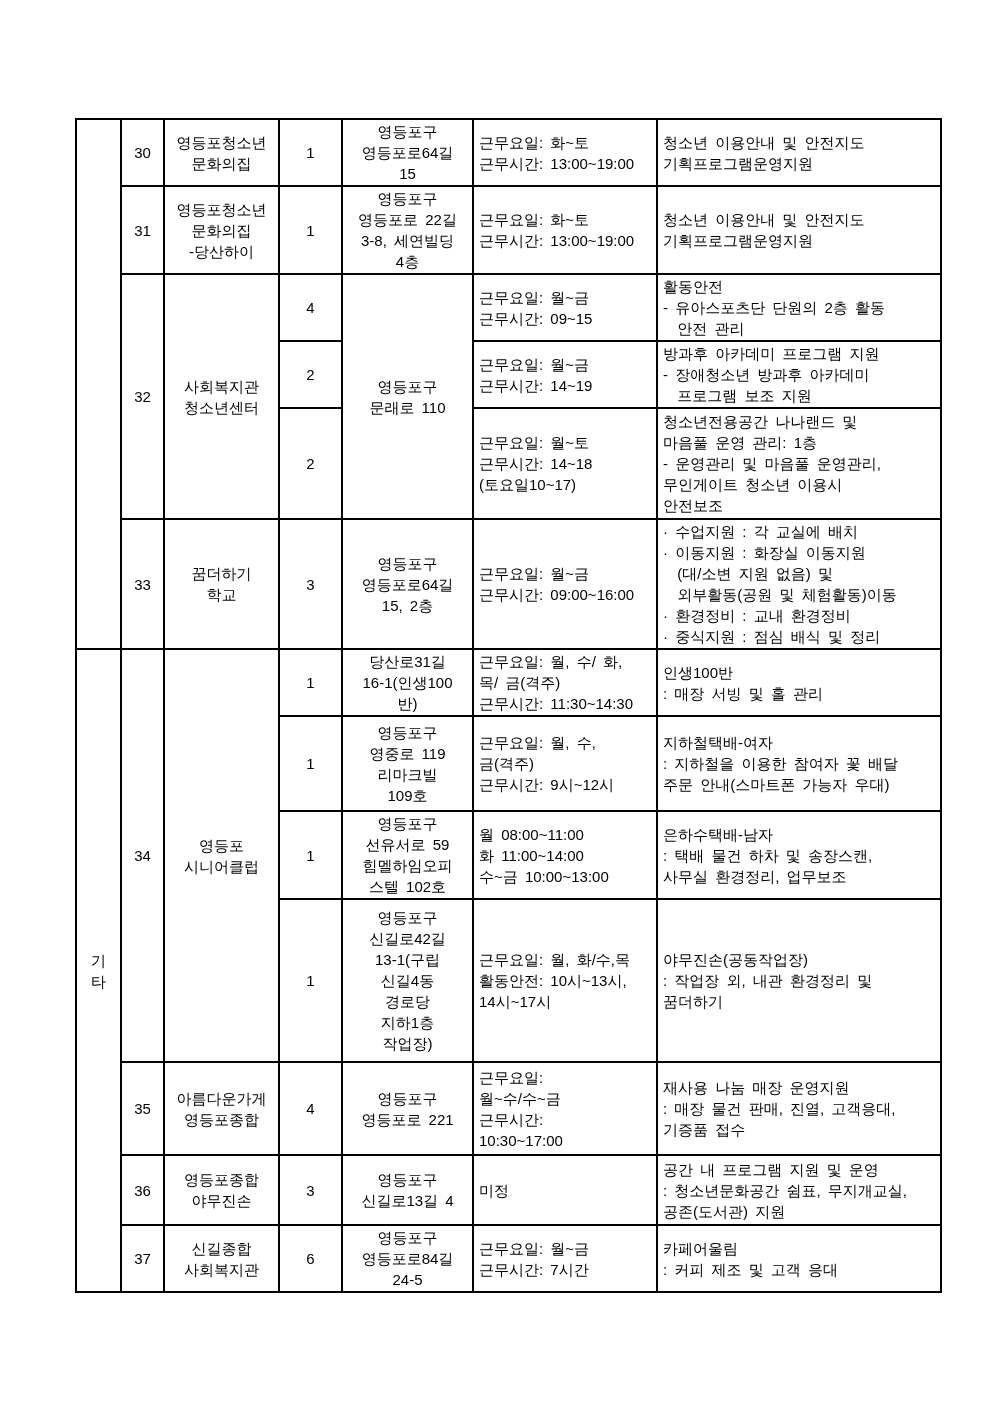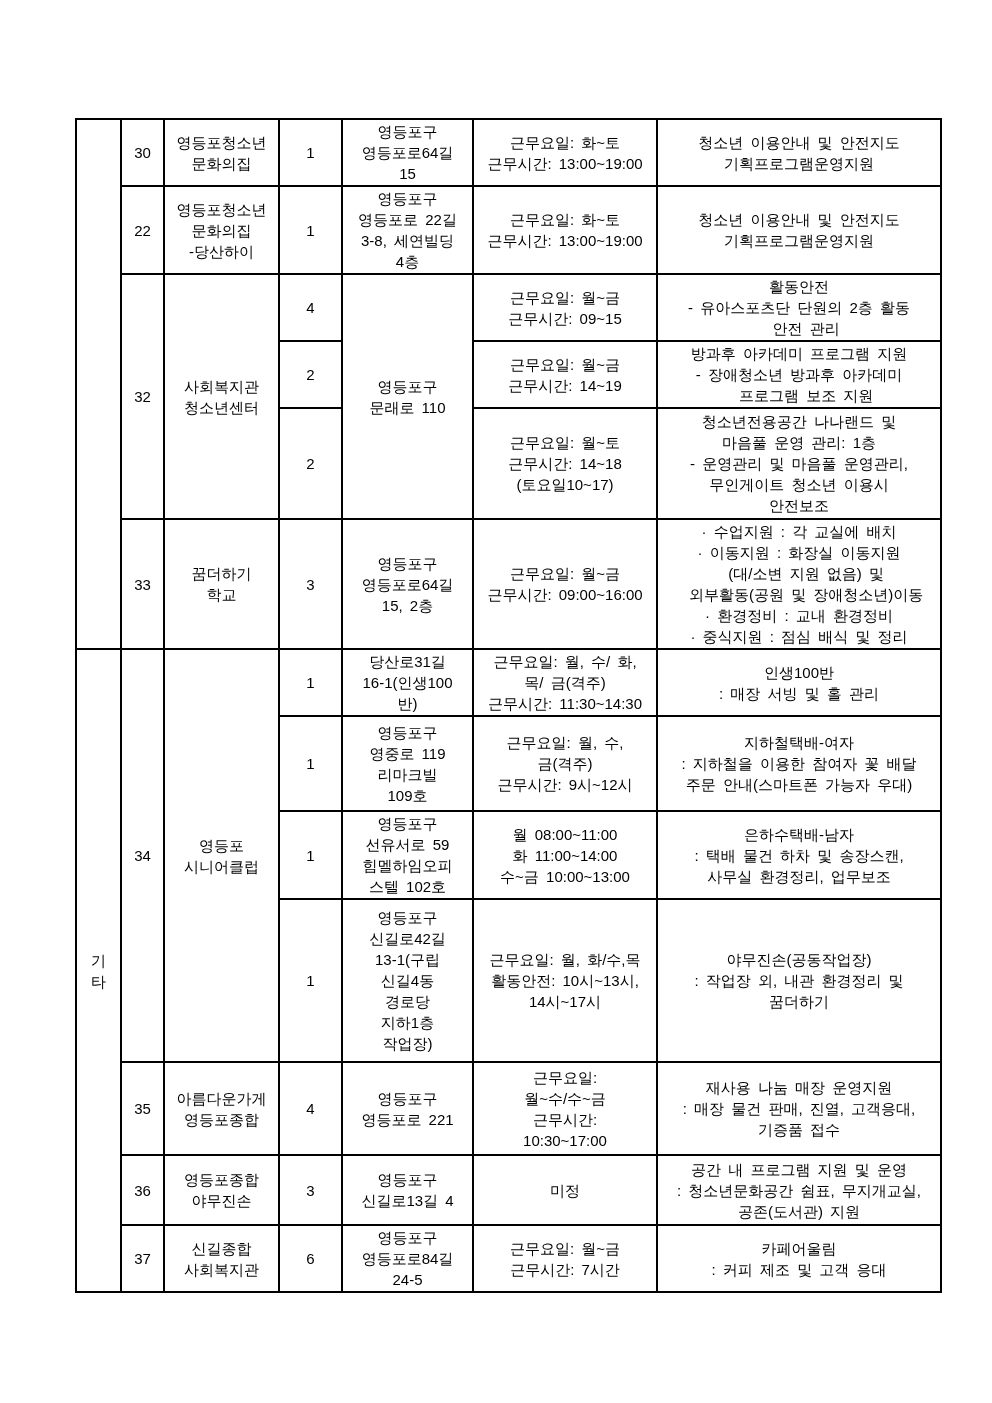--- a/index.html
+++ b/index.html
@@ -28,21 +28,21 @@
   }
   table.doc-table td {
     border: 2px solid #000000;
     padding: 1px 5px;
     vertical-align: middle;
     white-space: pre-wrap;
     overflow: hidden;
     box-sizing: border-box;
   }
   td.c-center { text-align: center; }
-  td.c-left   { text-align: center; }
+  td.c-left   { text-align: left; }
   
 </style>
 </head>
 <body>
 
 <div class="page">
   <table class="doc-table">
     <colgroup>
       <col style="width:45px">
       <col style="width:43px">
@@ -63,21 +63,21 @@
         <td class="c-center">영등포구
 영등포로64길
 15</td>
         <td class="c-left">근무요일: 화~토
 근무시간: 13:00~19:00</td>
         <td class="c-left">청소년 이용안내 및 안전지도
 기획프로그램운영지원</td>
       </tr>
 
       <tr style="height:87px">
-        <td class="c-center">22</td>
+        <td class="c-center">31</td>
         <td class="c-center">영등포청소년
 문화의집
 -당산하이</td>
         <td class="c-center">1</td>
         <td class="c-center">영등포구
 영등포로 22길
 3-8, 세연빌딩
 4층</td>
         <td class="c-left">근무요일: 화~토
 근무시간: 13:00~19:00</td>
@@ -126,21 +126,21 @@
 학교</td>
         <td class="c-center">3</td>
         <td class="c-center">영등포구
 영등포로64길
 15, 2층</td>
         <td class="c-left">근무요일: 월~금
 근무시간: 09:00~16:00</td>
         <td class="c-left">· 수업지원 : 각 교실에 배치
 · 이동지원 : 화장실 이동지원
   (대/소변 지원 없음) 및
-  외부활동(공원 및 장애청소년)이동
+  외부활동(공원 및 체험활동)이동
 · 환경정비 : 교내 환경정비
 · 중식지원 : 점심 배식 및 정리</td>
       </tr>
 
       <tr style="height:65px">
         <td class="c-center" rowspan="7">기
 타</td>
         <td class="c-center" rowspan="4">34</td>
         <td class="c-center" rowspan="4">영등포
 시니어클럽</td>

